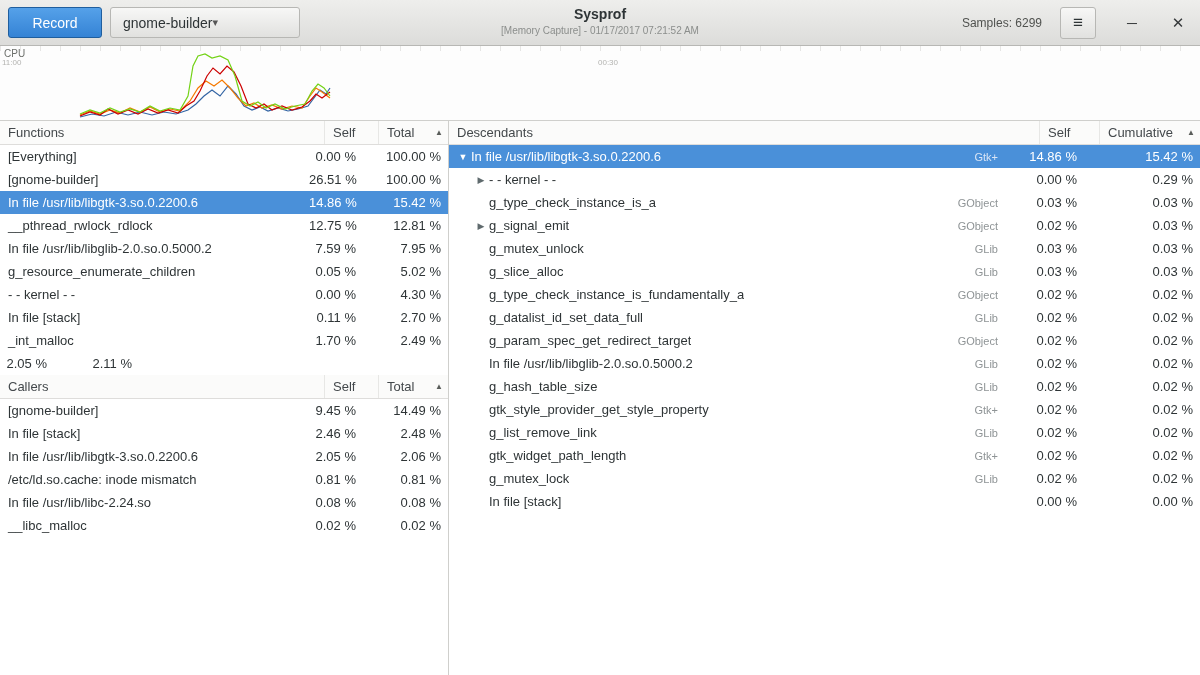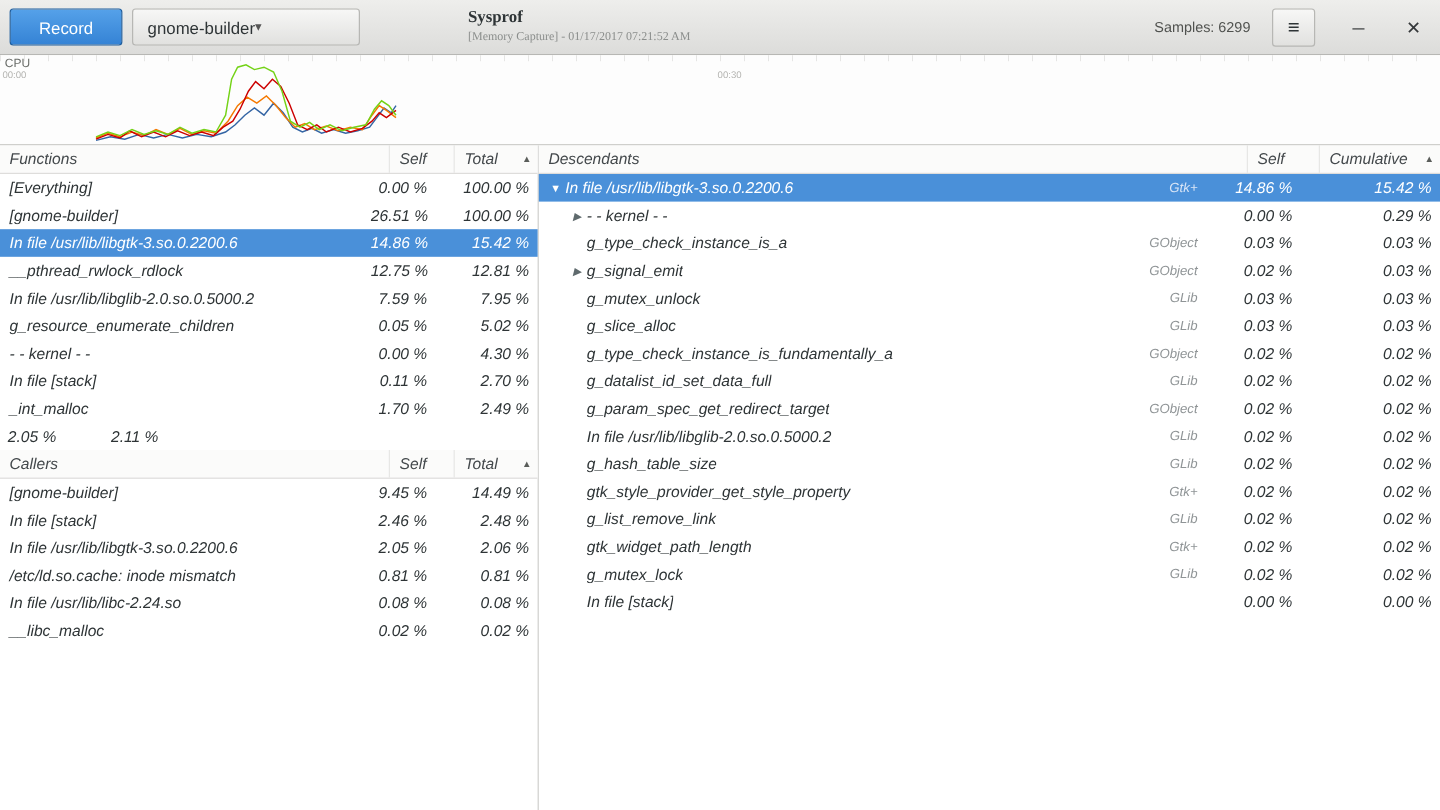--- a/index.html
+++ b/index.html
@@ -21,21 +21,21 @@
   }
   .process-btn{
     height:31px; width:190px; border-radius:3px;
     background:linear-gradient(#f7f7f6,#e1e1df);
     border:1px solid #b7b7b4; color:#2e3436; font-size:14px;
     display:flex; align-items:center; justify-content:flex-start; padding:0 12px;
   }
   .process-btn .caret{ font-size:11px; color:#565656; }
   .title-block{
     position:absolute; left:50%; top:5px; transform:translateX(-50%);
-    text-align:left; pointer-events:none; width:420px;font-family:Liberation Serif, serif;
+    text-align:center; pointer-events:none; width:420px;
   }
   .title-block .title{ font-size:14px; font-weight:bold; color:#2e3436; line-height:19px;}
   .title-block .subtitle{ font-size:10px; color:#8b8e8c; line-height:14px;}
   .samples{ margin-left:auto; font-size:12px; color:#50524f; padding-right:10px; }
   .menu-btn{
     width:36px; height:32px; border-radius:3px;
     background:linear-gradient(#f7f7f6,#e1e1df); border:1px solid #b7b7b4;
     font-size:17px; color:#2e3436; line-height:30px;
   }
   .win-btn{ background:none; border:none; font-size:14px; color:#35383a; width:28px; height:28px; }
@@ -49,21 +49,21 @@
     background:repeating-linear-gradient(90deg,#d9d9d7 0 1px, transparent 1px 20px);
     opacity:.65;
   }
   .cpu-label{ position:absolute; top:2px; left:4px; font-size:10px; color:#6b6e6a; }
   .time-label{ position:absolute; font-size:8px; color:#b4b4b1; top:12px; }
   .t0{ left:2px; }
   .t30{ left:598px; }
   .cpu-graph svg{ position:absolute; inset:0; }
 
   
-  .panes{ display:flex; height:554px;font-style:italic; }
+  .panes{ display:flex; height:554px; }
   .left-pane{ width:449px; border-right:1px solid #cfcfcc; }
   .right-pane{ flex:1; }
 
   
   .thead{
     display:flex; height:24px; align-items:stretch;
     background:#fbfbfa; border-bottom:1px solid #dedddb;
     font-size:13px; color:#43484b;
   }
   .hcell{ display:flex; align-items:center; padding-left:8px; }
@@ -120,21 +120,21 @@
 
   <div class="cpu-graph">
     <svg id="cpu-svg" width="1200" height="75" viewBox="0 0 1200 75">
         <polyline points="80,71 92,68 104,70 116,66 128,69 140,66 152,69 164,66 176,68 188,64 196,58 204,50 212,44 220,50 228,40 236,48 244,60 252,64 260,61 268,65 278,62 288,65 298,63 308,60 314,52 320,44 326,48 330,42" fill="none" stroke="#3465a4" stroke-width="1.2"></polyline>
         <polyline points="80,69 90,65 100,68 110,64 120,67 130,62 140,66 150,61 160,66 170,63 180,65 190,55 198,42 206,35 214,40 222,34 230,42 238,52 246,60 254,57 262,62 272,59 282,63 292,60 302,62 310,50 316,42 322,46 330,52" fill="none" stroke="#f57900" stroke-width="1.2"></polyline>
         <polyline points="80,70 90,66 100,69 108,63 118,68 128,64 138,68 148,63 158,67 168,64 178,67 186,60 194,55 200,45 207,30 213,22 220,28 227,20 234,26 241,40 248,58 256,62 264,58 272,64 282,60 292,64 302,61 310,55 316,48 322,52 330,46" fill="none" stroke="#cc0000" stroke-width="1.2"></polyline>
         <polyline points="80,68 90,64 100,67 110,62 120,66 130,63 140,66 150,60 160,65 170,62 180,64 188,50 193,20 198,10 205,8 212,12 220,10 228,14 235,30 242,55 250,60 258,56 266,62 275,58 285,63 295,60 305,58 312,45 318,38 324,42 330,50" fill="none" stroke="#73d216" stroke-width="1.2"></polyline>
       </svg>
     <div class="cpu-ruler"></div>
     <span class="cpu-label">CPU</span>
-    <span class="time-label t0">00:00</span>
+    <span class="time-label t0">11:00</span>
     <span class="time-label t30">00:30</span>
   </div>
 
   <div class="panes">
 
     <div class="left-pane">
       <div class="table">
         <div class="thead">
           <div class="hcell hname sep">Functions</div>
           <div class="hcell col-self sep">Self</div>

